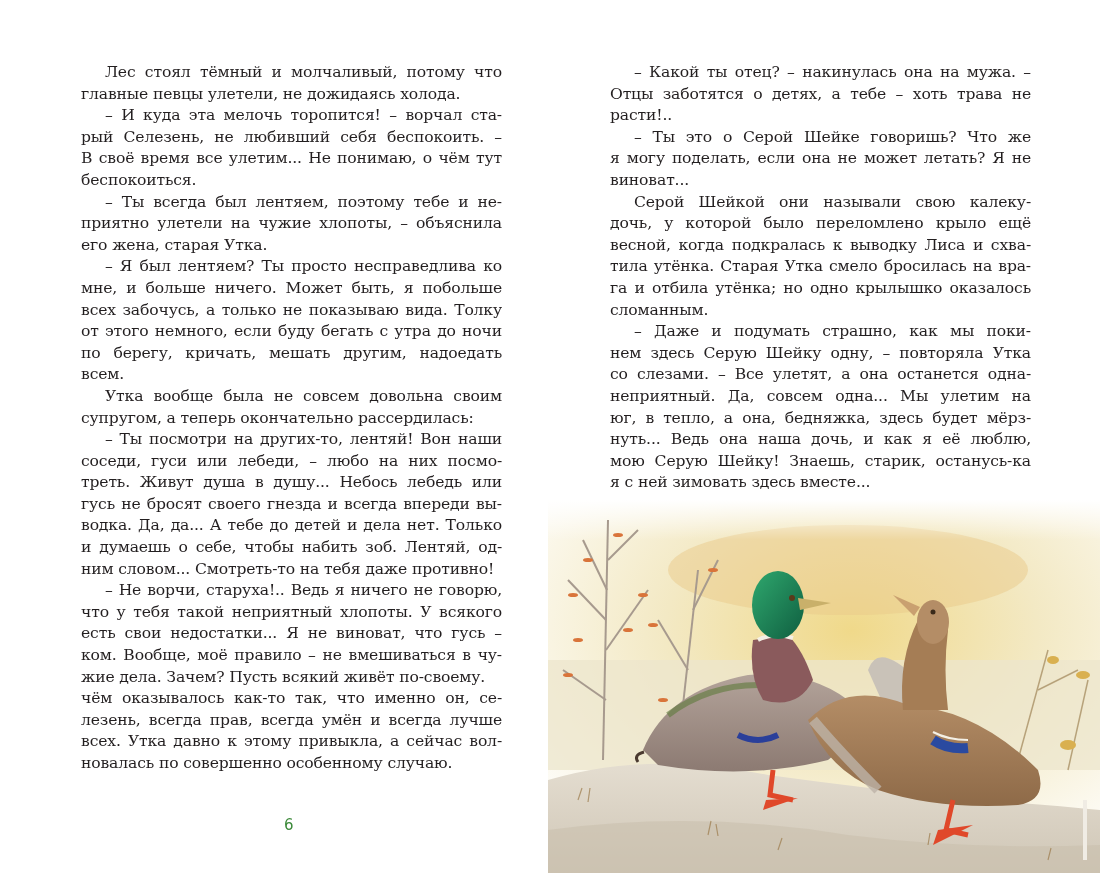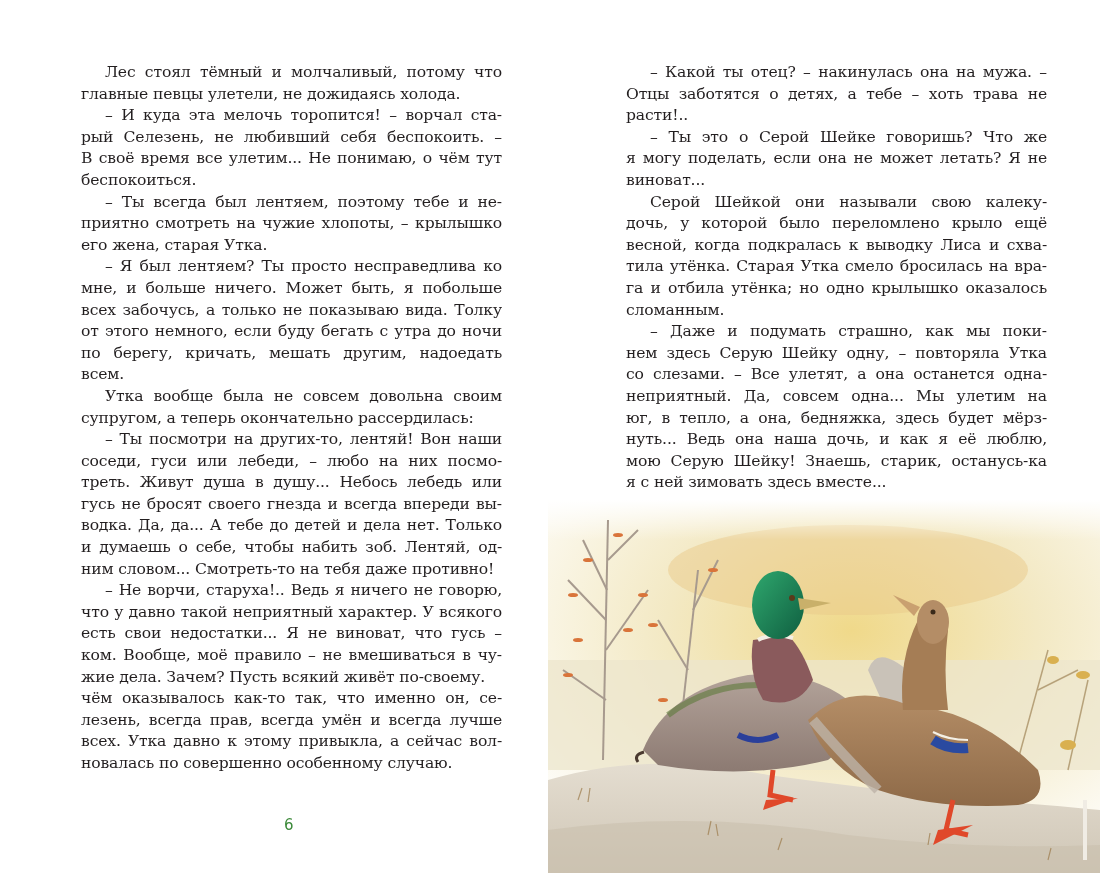--- a/index.html
+++ b/index.html
@@ -1,57 +1,57 @@
 <!DOCTYPE html>
 <html><head>
 <meta charset="utf-8">
 <style>
   html, body { margin: 0; padding: 0; background: #ffffff; }
   body { width: 1100px; height: 873px; position: relative; overflow: hidden; }
   .page { position: absolute; top: 0; height: 873px; }
   .col { position: absolute; width: 421px; font-family: "DejaVu Serif", "Liberation Serif", serif; font-size: 15.6px; color: #231f20; letter-spacing: -0.15px; }
   .col.left { left: 69px; top: 62px; }
-  .col.right { left: 610px; top: 62px; margin-left: 16px; }
+  .col.right { left: 610px; top: 62px; }
   .line { height: 21.6px; line-height: 21.6px; white-space: nowrap; text-align: justify; text-align-last: justify; overflow: visible; }
   .line.last { text-align-last: left; }
   .line.indent { padding-left: 24px; }
   .pagenum { position: absolute; left: 272px; top: 816px; font-family: "DejaVu Sans", sans-serif; font-size: 15px; color: #3c8a3a; }
   .illus { position: absolute; left: 548px; top: 500px; width: 552px; height: 373px; }
 </style>
 </head>
 <body>
 
 <div class="page" style="left:12px;width:550px;">
   <div class="col left" id="leftcol">
       <div class="line indent">Лес стоял тёмный и молчаливый, потому что</div>
       <div class="line last">главные певцы улетели, не дожидаясь холода.</div>
       <div class="line indent">– И куда эта мелочь торопится! – ворчал ста-</div>
       <div class="line">рый Селезень, не любивший себя беспокоить. –</div>
       <div class="line">В своё время все улетим... Не понимаю, о чём тут</div>
       <div class="line last">беспокоиться.</div>
       <div class="line indent">– Ты всегда был лентяем, поэтому тебе и не-</div>
-      <div class="line">приятно смотреть на чужие хлопоты, – крылышко</div>
+      <div class="line">приятно улетели на чужие хлопоты, – объяснила</div>
       <div class="line last">его жена, старая Утка.</div>
       <div class="line indent">– Я был лентяем? Ты просто несправедлива ко</div>
       <div class="line">мне, и больше ничего. Может быть, я побольше</div>
       <div class="line">всех забочусь, а только не показываю вида. Толку</div>
       <div class="line">от этого немного, если буду бегать с утра до ночи</div>
       <div class="line">по берегу, кричать, мешать другим, надоедать</div>
       <div class="line last">всем.</div>
       <div class="line indent">Утка вообще была не совсем довольна своим</div>
       <div class="line last">супругом, а теперь окончательно рассердилась:</div>
       <div class="line indent">– Ты посмотри на других-то, лентяй! Вон наши</div>
       <div class="line">соседи, гуси или лебеди, – любо на них посмо-</div>
       <div class="line">треть. Живут душа в душу... Небось лебедь или</div>
       <div class="line">гусь не бросят своего гнезда и всегда впереди вы-</div>
       <div class="line">водка. Да, да... А тебе до детей и дела нет. Только</div>
       <div class="line">и думаешь о себе, чтобы набить зоб. Лентяй, од-</div>
       <div class="line last">ним словом... Смотреть-то на тебя даже противно!</div>
       <div class="line indent">– Не ворчи, старуха!.. Ведь я ничего не говорю,</div>
-      <div class="line">что у давно такой неприятный характер. У всякого</div>
+      <div class="line">что у тебя такой неприятный хлопоты. У всякого</div>
       <div class="line">есть свои недостатки... Я не виноват, что гусь –</div>
       <div class="line">ком. Вообще, моё правило – не вмешиваться в чу-</div>
       <div class="line last">жие дела. Зачем? Пусть всякий живёт по-своему.</div>
       <div class="line">чём оказывалось как-то так, что именно он, се-</div>
       <div class="line">лезень, всегда прав, всегда умён и всегда лучше</div>
       <div class="line">всех. Утка давно к этому привыкла, а сейчас вол-</div>
       <div class="line last">новалась по совершенно особенному случаю.</div>
     </div>
   <div class="pagenum">6</div>
 </div>

